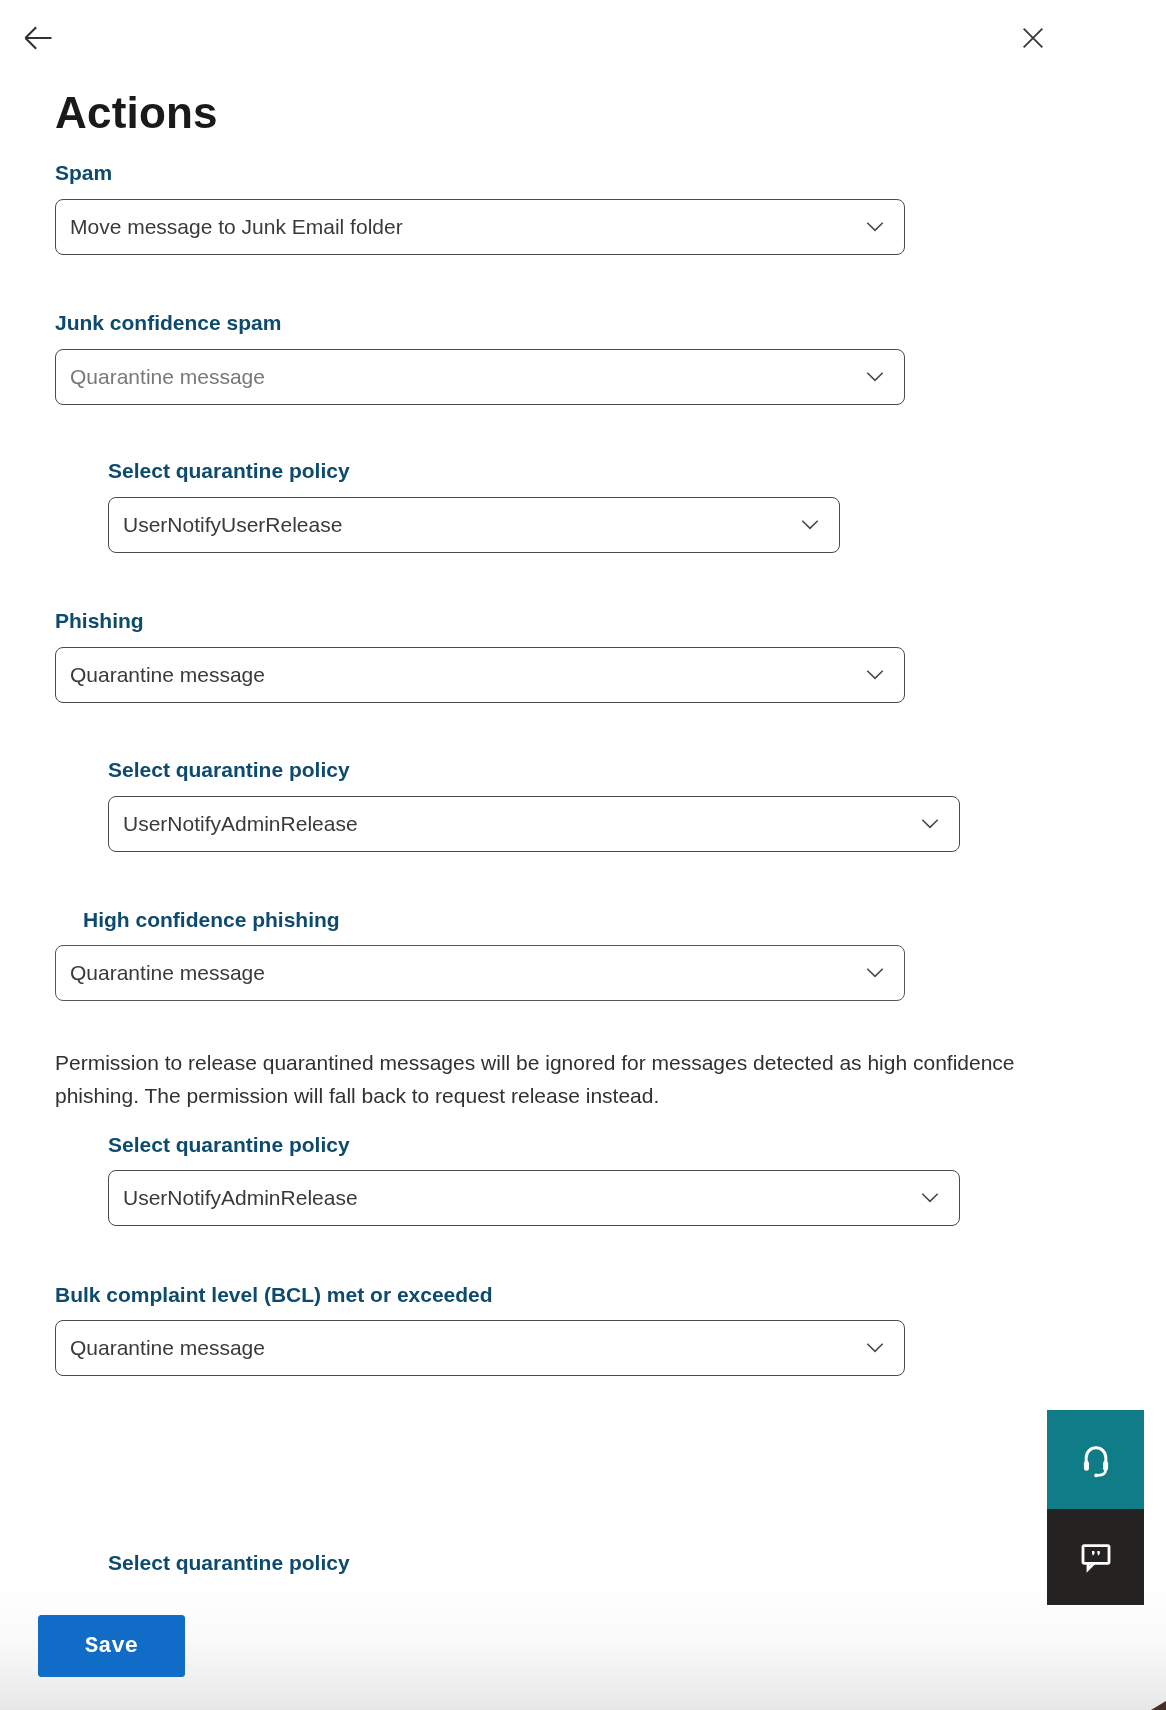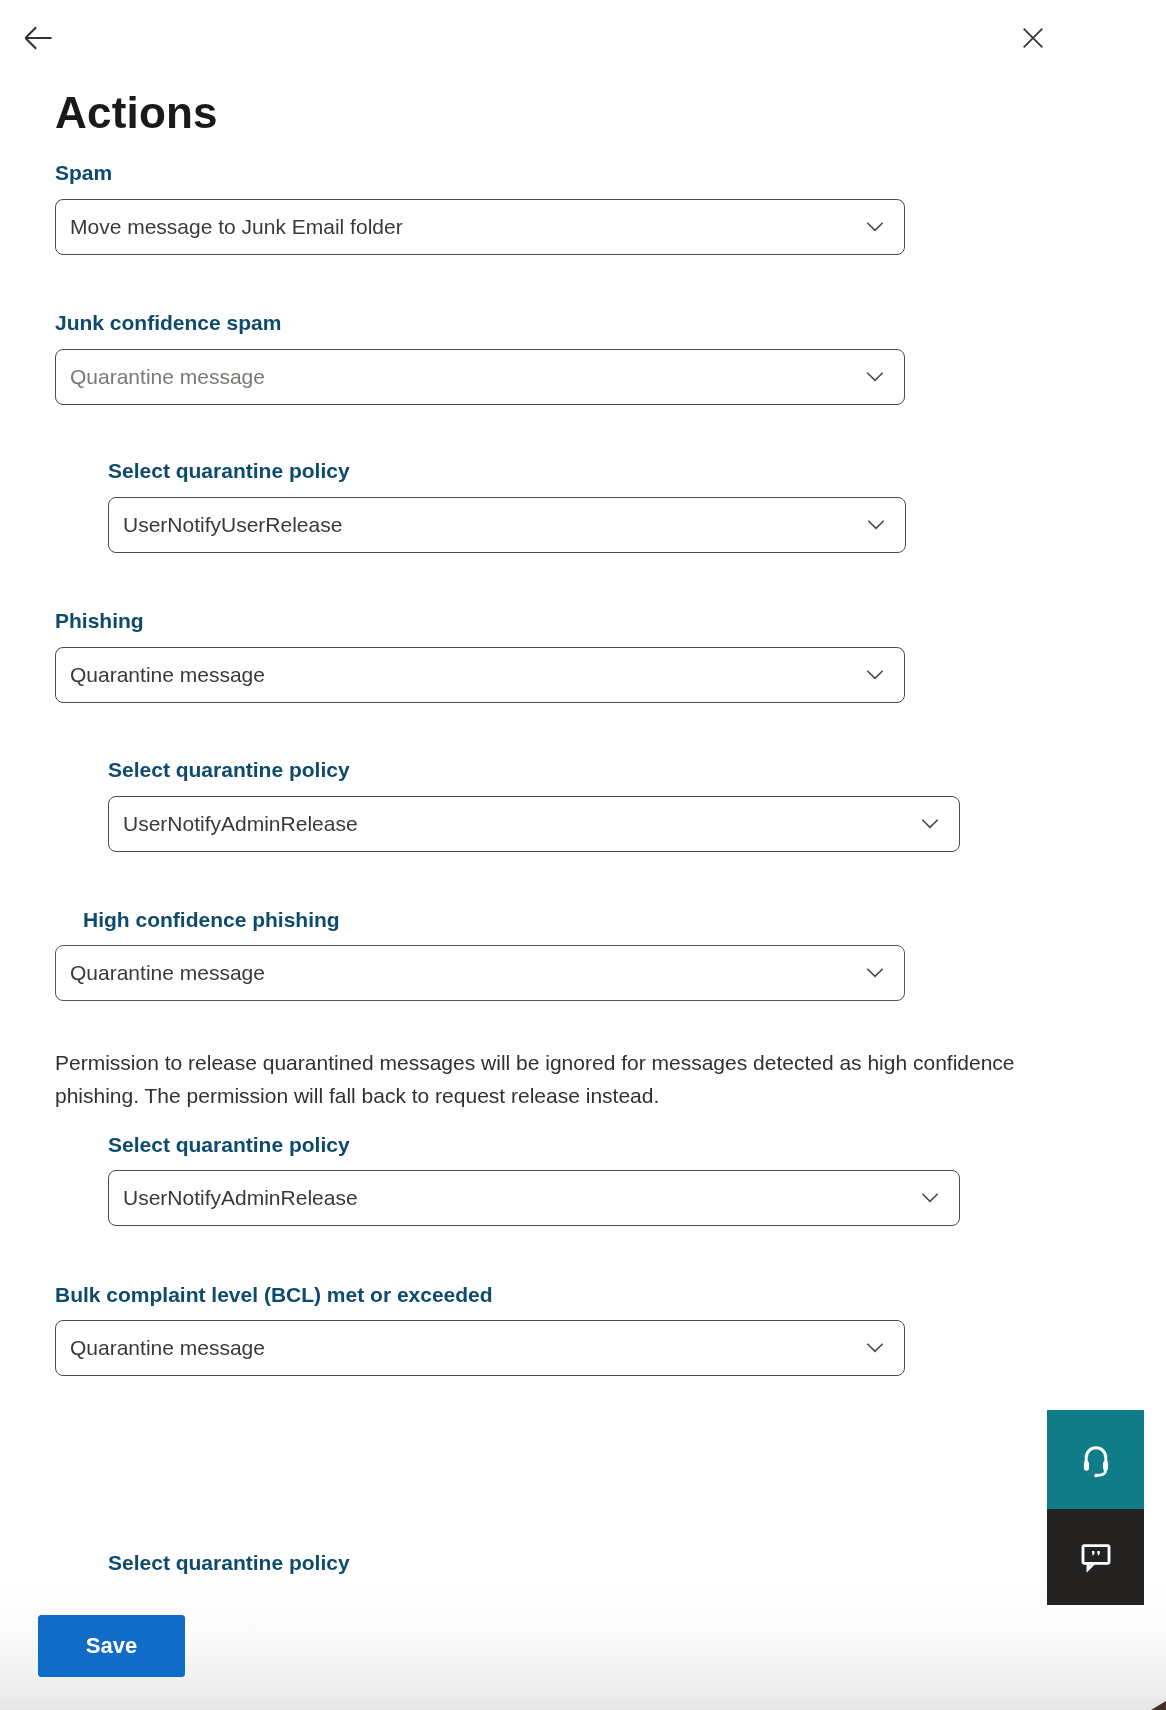--- a/index.html
+++ b/index.html
@@ -59,21 +59,21 @@
   }
   .btn{
     position:absolute;top:36px;height:62px;
     display:flex;align-items:center;justify-content:center;
     font-family:"Liberation Sans", sans-serif;
     font-size:22px;font-weight:700;
     border-radius:3px;cursor:pointer;box-sizing:border-box;
   }
   .btn.primary{
     left:38px;width:147px;
-    background:#116cc8;border:1.5px solid #116cc8;color:#ffffff;
+    background:#116cc8;border:1.5px solid #116cc8;color:#ffffff;font-family:Liberation Mono, monospace;
   }
   .btn.secondary{
     left:206px;width:153px;
     background:#f1f0ef;border:1.5px solid #9b9997;color:#201f1e;
   }
   .side-btn{
     position:absolute;left:1047px;width:97px;
     display:flex;align-items:center;justify-content:center;
     border:none;cursor:pointer;padding:0;
   }
@@ -121,21 +121,21 @@
   <div class="combo muted" style="left:55px;top:349px;width:850px;">
     <span>Quarantine message</span>
     <span class="chev">
       <svg width="18" height="11" viewBox="0 0 18 11">
           <path d="M1.3 1.3 L9 8.8 L16.7 1.3" fill="none" stroke="#4a4948" stroke-width="1.6"></path>
         </svg>
     </span>
   </div>
 
   <div class="field-label" style="left:108px;top:459px;">Select quarantine policy</div>
-  <div class="combo" style="left:108px;top:497px;width:798px;">
+  <div class="combo" style="left:108px;top:497px;width:732px;">
     <span>UserNotifyUserRelease</span>
     <span class="chev">
       <svg width="18" height="11" viewBox="0 0 18 11">
           <path d="M1.3 1.3 L9 8.8 L16.7 1.3" fill="none" stroke="#4a4948" stroke-width="1.6"></path>
         </svg>
     </span>
   </div>
 
   <div class="field-label" style="left:55px;top:609px;">Phishing</div>
   <div class="combo" style="left:55px;top:647px;width:850px;">

